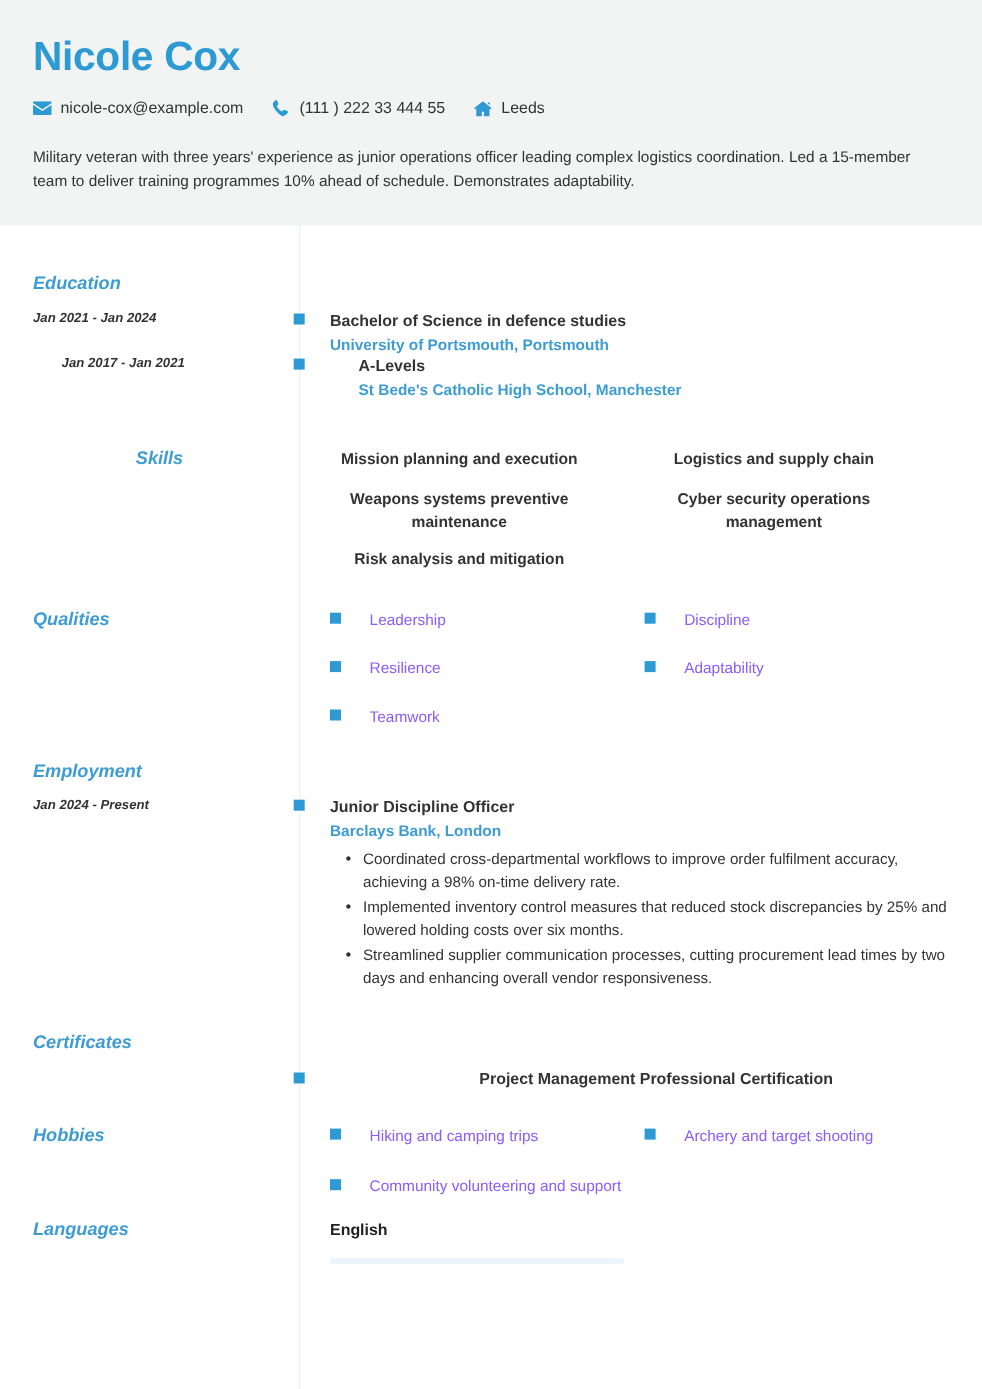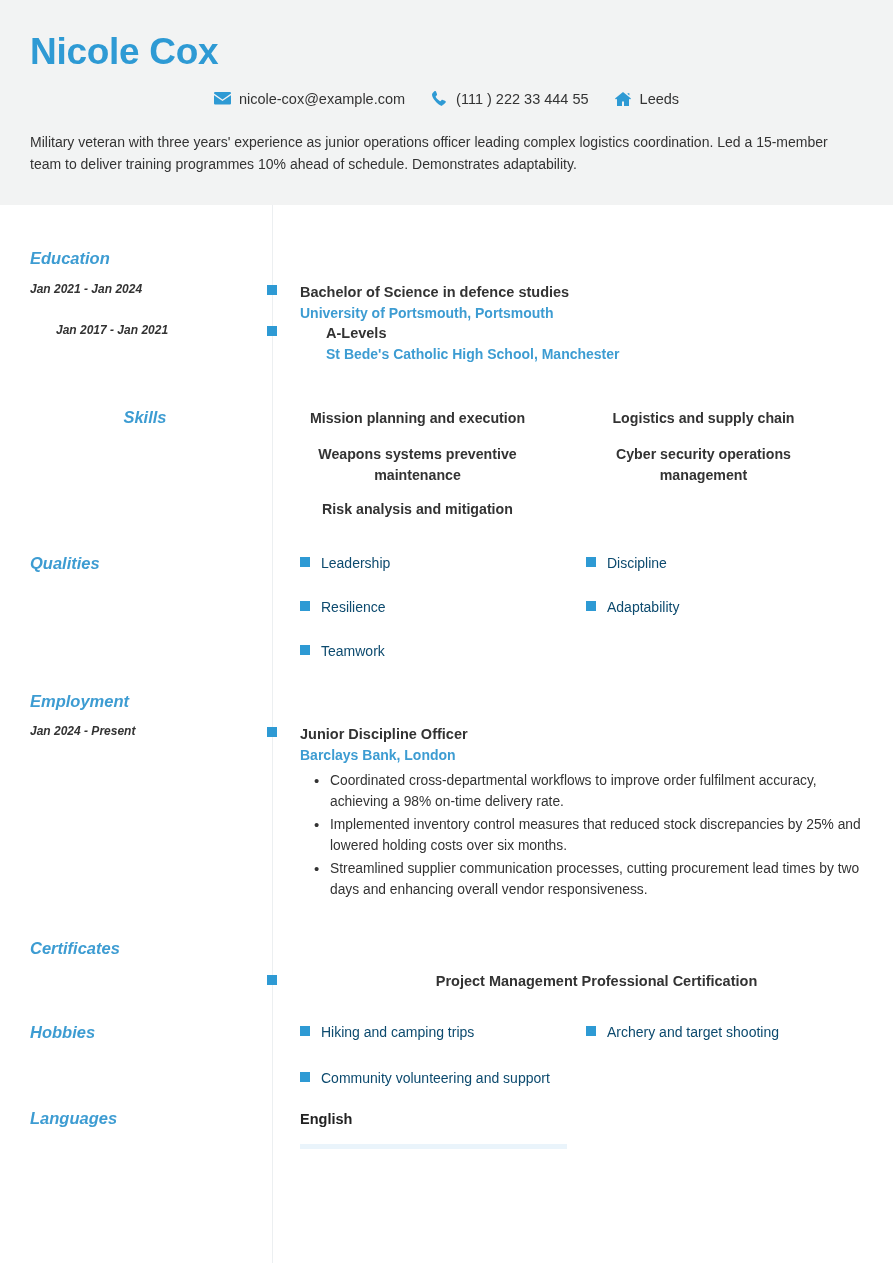--- a/index.html
+++ b/index.html
@@ -34,21 +34,20 @@
     letter-spacing: -0.3px;
     line-height: 1.1;
     margin-bottom: 18px;
   }
 
   .contact-row {
     display: flex;
     align-items: center;
     gap: 26px;
     margin-bottom: 24px;
-    justify-content: center;
   }
 
   .contact-item {
     display: flex;
     align-items: center;
     gap: 8px;
     font-size: 14.5px;
     color: #333333;
     white-space: nowrap;
   }
@@ -179,23 +178,23 @@
     font-size: 14.2px;
     font-weight: bold;
     color: #333333;
     line-height: 1.45;
     max-width: 235px;
   }
 
   .bullet-item {
     display: flex;
     align-items: flex-start;
-    gap: 11px;
+    gap: 26px;
     font-size: 14px;
-    color: #0c4a6e;
+    color: #8b5cf6;
     line-height: 1.3;
   }
   .bullet-item .sq {
     width: 10px;
     height: 10px;
     background: #2e9ad4;
     flex: 0 0 auto;
     margin-top: 3px;
   }
 

